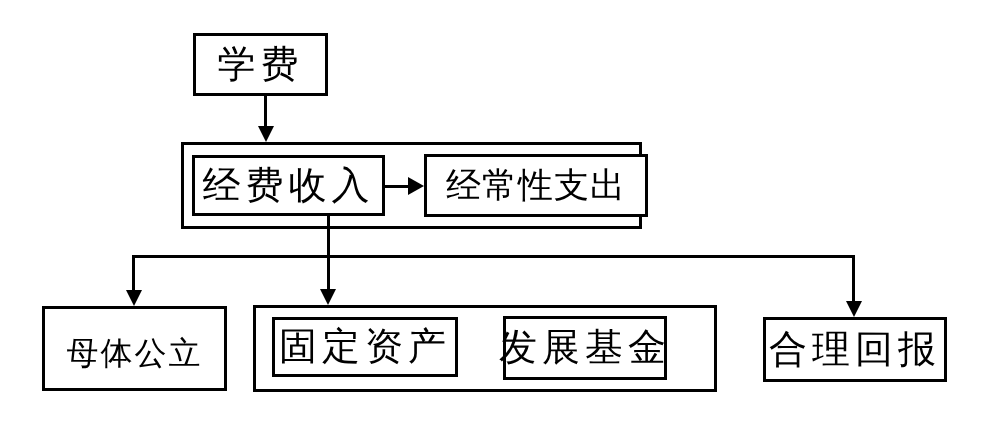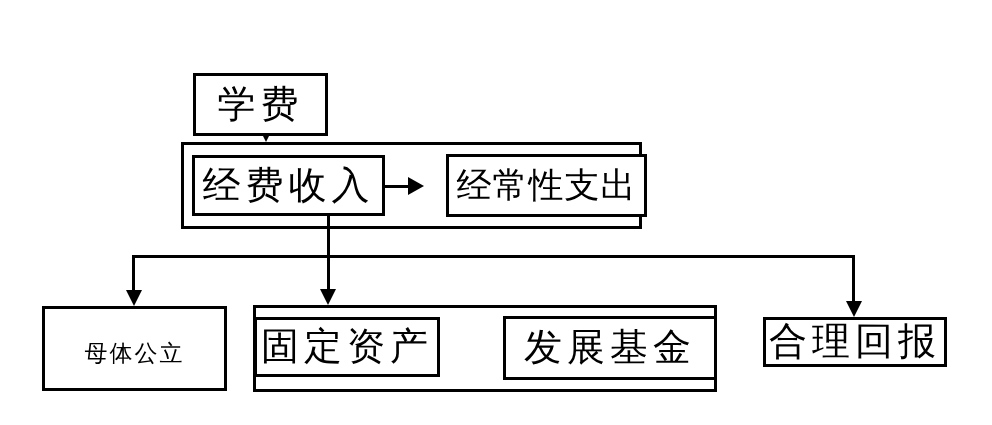--- a/index.html
+++ b/index.html
@@ -37,21 +37,21 @@
     font-size: 38px;
     letter-spacing: 5px;
     line-height: 1.05;
     white-space: nowrap;
   }
   .label-small {
     font-size: 35px;
     letter-spacing: 1px;
   }
   .label-twoline {
-    font-size: 23px;
+    font-size: 32px;
     letter-spacing: 2px;
     line-height: 40px;
     margin-top: 8px;
   }
   .line {
     position: absolute;
     background: #000000;
   }
   .arrowhead-down {
     position: absolute;
@@ -64,29 +64,29 @@
   .arrowhead-right {
     position: absolute;
     width: 0;
     height: 0;
     border-top: 9px solid transparent;
     border-bottom: 9px solid transparent;
     border-left: 16px solid #000000;
   }
 
   
-  #box-tuition            { left: 193px; top: 33px;  width: 135px; height: 63px; margin-top: 40px; }
+  #box-tuition            { left: 193px; top: 33px;  width: 135px; height: 63px; }
   #container-income       { left: 181px; top: 142px; width: 461px; height: 87px; }
   #box-funding-income     { left: 192px; top: 155px; width: 193px; height: 61px; }
-  #box-recurrent          { left: 446px; top: 154px; width: 201px; height: 63px; justify-content: center; }
+  #box-recurrent          { left: 424px; top: 154px; width: 224px; height: 63px; justify-content: center; }
   #box-parent-return      { left: 42px;  top: 306px; width: 185px; height: 85px; }
   #container-assets       { left: 253px; top: 305px; width: 464px; height: 87px; }
-  #box-fixed-assets       { left: 254px; top: 317px; width: 186px; height: 60px; }
-  #box-dev-fund           { left: 503px; top: 316px; width: 214px; height: 64px; }
-  #box-reasonable-return  { left: 763px; top: 317px; width: 184px; height: 50px; text-align: center; }
+  #box-fixed-assets       { left: 272px; top: 317px; width: 186px; height: 60px; }
+  #box-dev-fund           { left: 503px; top: 316px; width: 164px; height: 64px; }
+  #box-reasonable-return  { left: 763px; top: 317px; width: 184px; height: 65px; text-align: center; }
 
   
   #edge-tuition-line      { left: 264px; top: 96px;  width: 3px;   height: 32px; }
   #edge-tuition-head      { left: 258px; top: 126px; }
   #edge-income-exp-line   { left: 378px; top: 185px; width: 30px;  height: 3px; }
   #edge-income-exp-head   { left: 408px; top: 177px; }
   #edge-stem-line         { left: 327px; top: 216px; width: 3px;   height: 75px; }
   #branch-line            { left: 132px; top: 255px; width: 723px; height: 3px; }
   #edge-left-line         { left: 132px; top: 255px; width: 3px;   height: 37px; }
   #edge-left-head         { left: 126px; top: 290px; }

